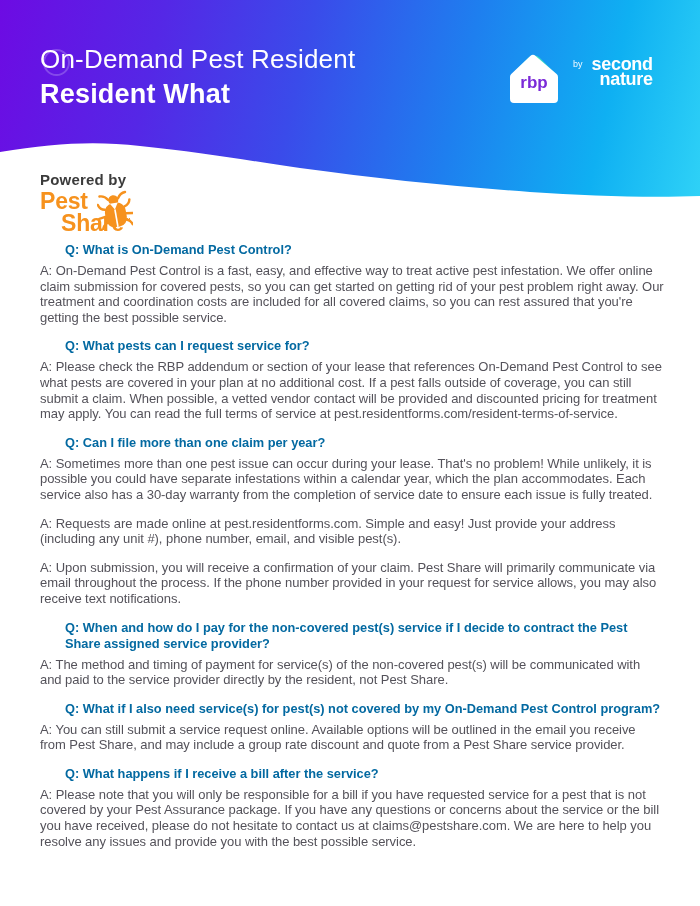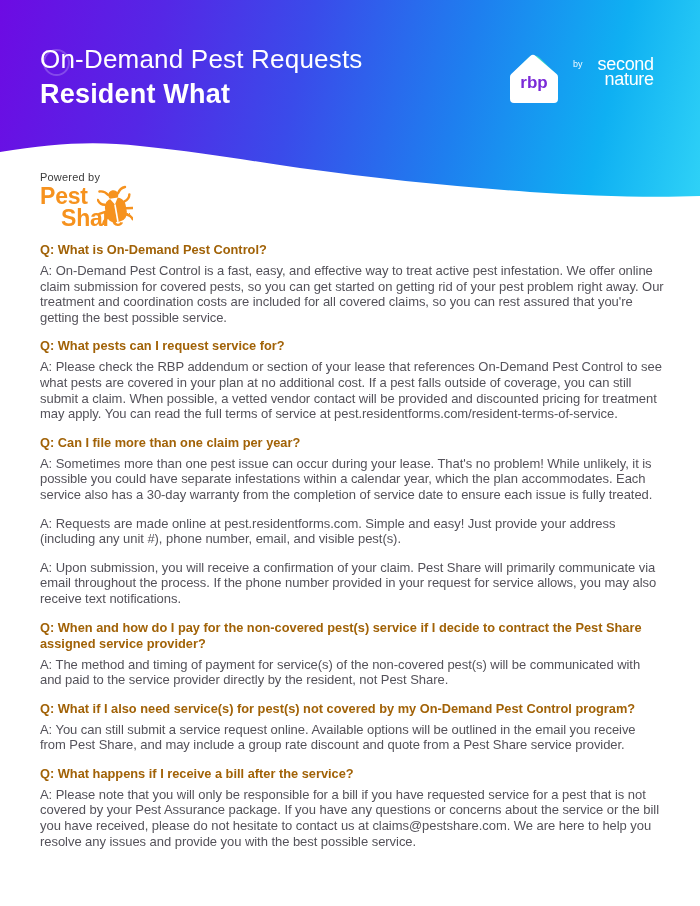--- a/index.html
+++ b/index.html
@@ -15,49 +15,49 @@
                  border:2px solid rgba(255,255,255,0.22); border-radius:50%; }
   .banner-wave { position:absolute; left:0; bottom:0; width:700px; height:92px; display:block; }
 
   .titles { position:absolute; left:40px; top:42px; color:#ffffff; }
   .title1 { font-size:26px; font-weight:400; letter-spacing:0.2px; line-height:34px; }
   .title2 { font-size:27px; font-weight:700; letter-spacing:0.2px; line-height:36px; }
 
   .brand { position:absolute; left:502px; top:48px; display:flex; }
   .rbp-badge { width:64px; height:62px; display:block; }
   .sn-wrap { display:flex; margin-left:7px; margin-top:-2px; }
-  .sn-by { color:#ffffff; font-size:9px; font-weight:400; margin-top:13px; margin-right:15px; opacity:0.95; }
-  .sn-name { text-align:right; color:#ffffff; font-weight:400; font-size:18px;
+  .sn-by { color:#ffffff; font-size:9px; font-weight:400; margin-top:13px; margin-right:9px; opacity:0.95; }
+  .sn-name { text-align:right; color:#ffffff; font-weight:700; font-size:18px;
              line-height:15px; letter-spacing:-0.3px; margin-top:11px; }
 
   
   .powered { position:absolute; left:40px; top:171px; z-index:5; }
-  .powered-label { font-size:11px; color:#3b3b3b; letter-spacing:0.2px; }
+  .powered-label { font-size:15px; color:#3b3b3b; letter-spacing:0.2px;font-weight:bold; }
   .ps-row { position:relative; margin-top:3px; }
   .ps-word { color:#f6921e; font-weight:700; font-size:23px; line-height:20px; letter-spacing:-0.2px; }
   .ps-word2 { margin-left:21px; }
   .ps-tm { font-size:7px; vertical-align:8px; font-weight:700; }
   .bug { position:absolute; left:57px; top:-1px; width:36px; height:40px; }
 
   
   .content { position:absolute; top:242px; left:40px; width:624px; }
   .faq { margin-bottom:13px; }
-  .faq .q { color:#a16207; font-weight:700; font-size:12.8px; line-height:16px; margin-bottom:5px; }
+  .faq .q { color:#0369a1; font-weight:700; font-size:12.8px; line-height:16px; margin-bottom:5px;margin-left:25px; }
   .faq .a { color:#54525a; font-size:13px; line-height:15.6px; letter-spacing:-0.05px; }
 </style>
 </head>
 <body>
 
 <div class="page">
 
   <div class="banner">
     <div class="deco-circle"></div>
 
     <div class="titles">
-      <div class="title1">On-Demand Pest Requests</div>
+      <div class="title1">On-Demand Pest Resident</div>
       <div class="title2">Resident What</div>
     </div>
 
     <div class="brand">
       <svg class="rbp-badge" viewBox="0 0 62 62">
         <defs>
           <linearGradient id="tealgrad" x1="0" y1="0" x2="1" y2="1">
             <stop offset="0" stop-color="#35e0c3"></stop>
             <stop offset="1" stop-color="#35b7e8"></stop>
           </linearGradient>

